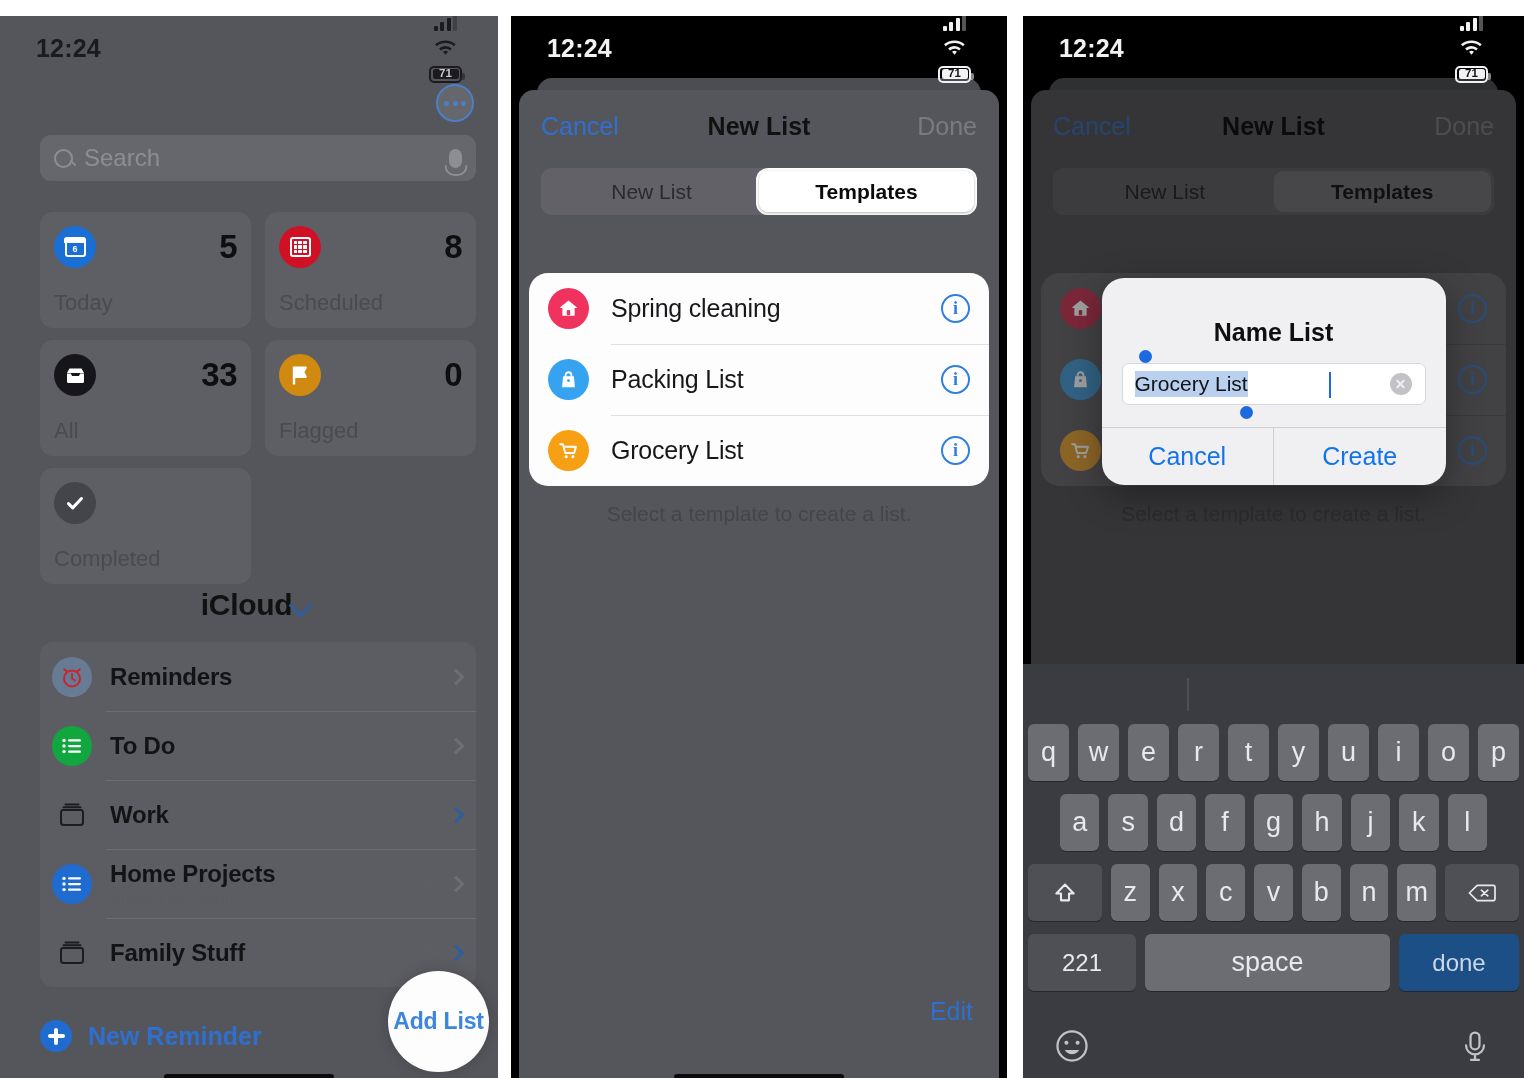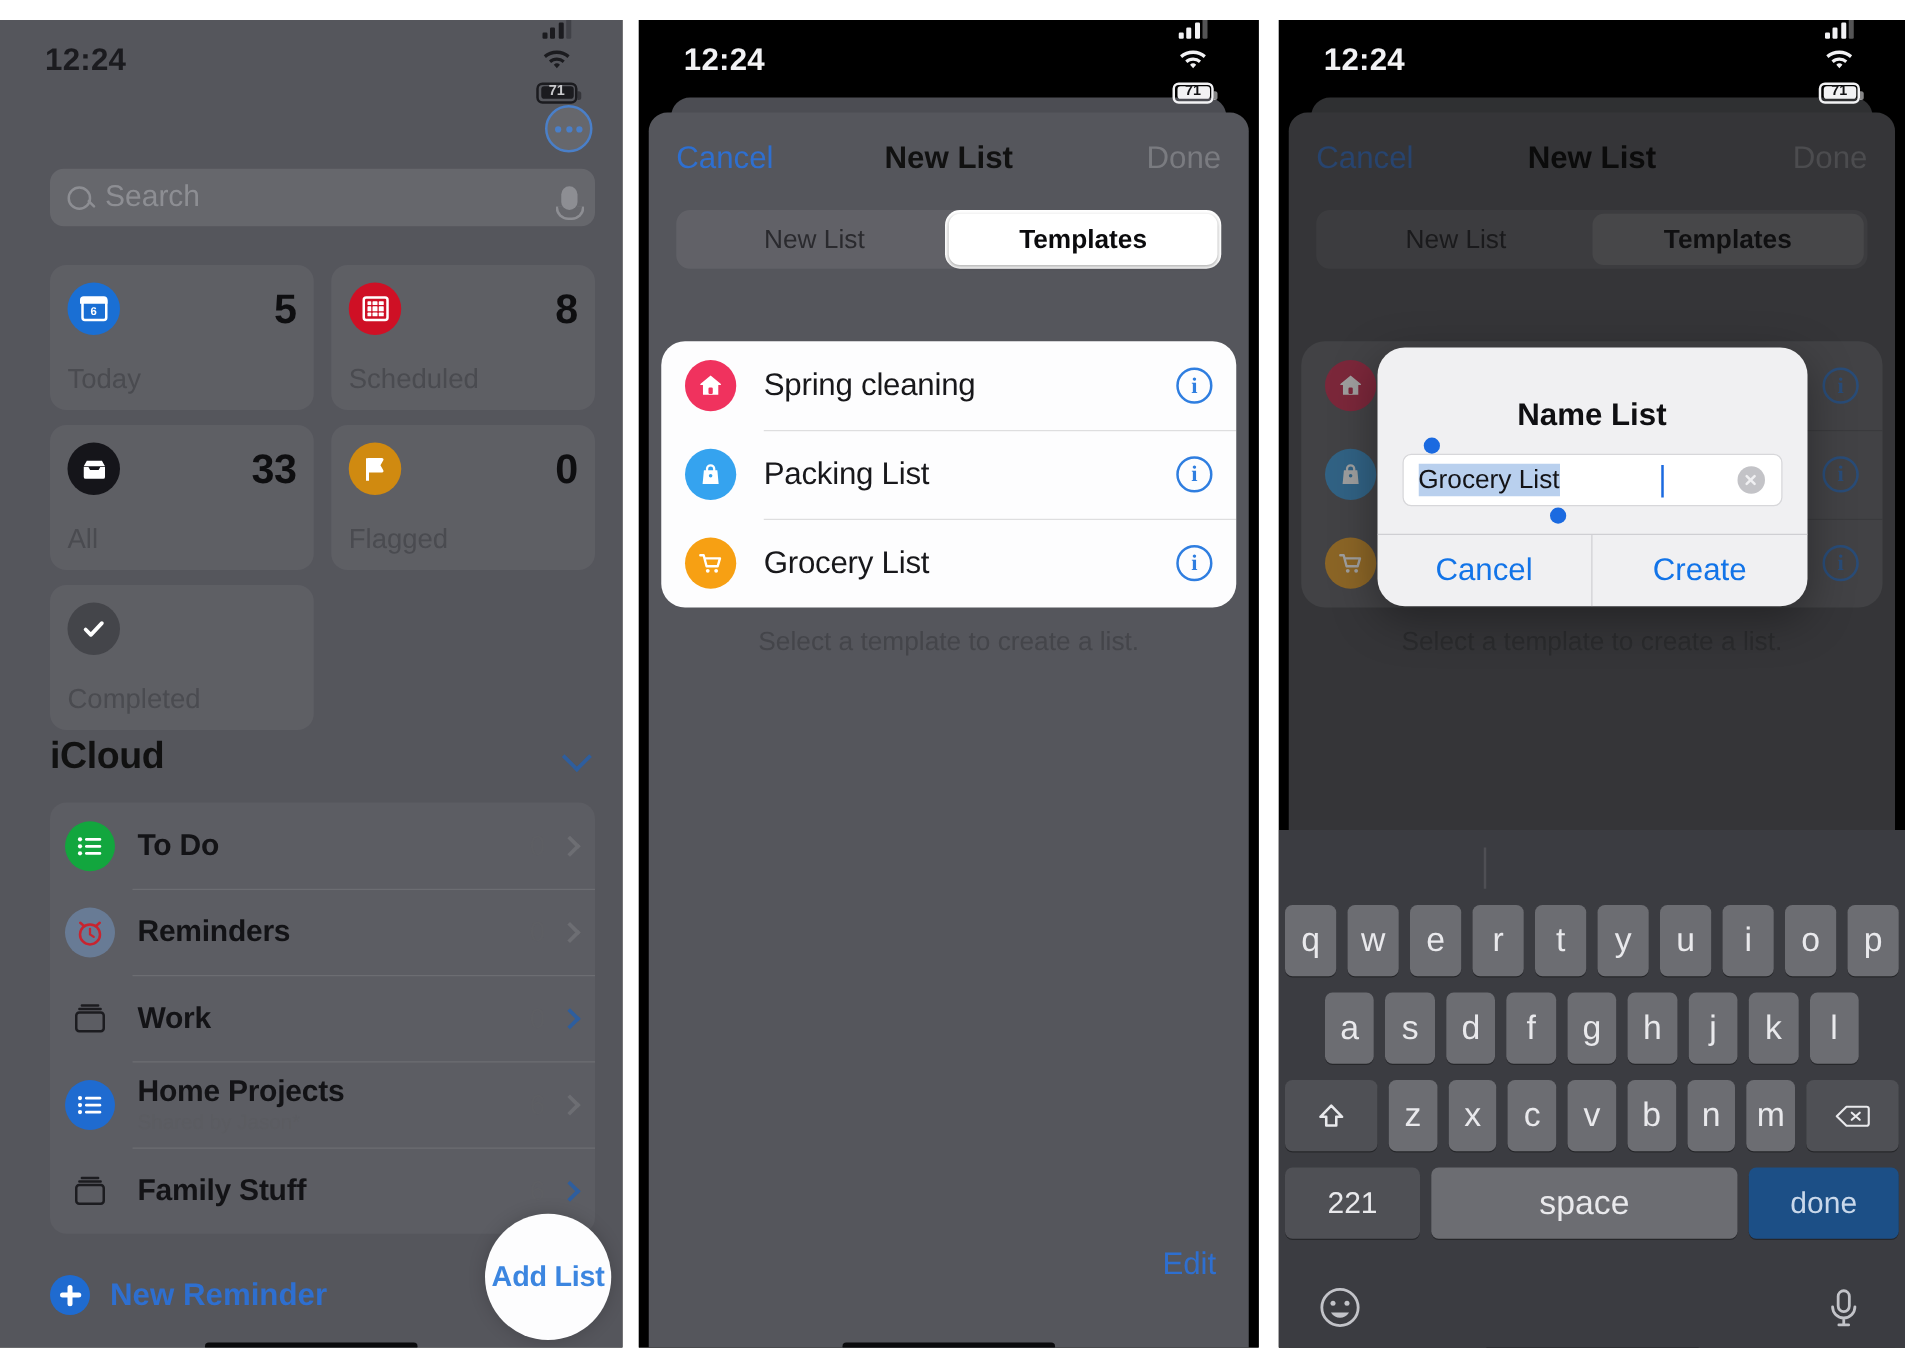--- a/index.html
+++ b/index.html
@@ -99,21 +99,21 @@
                 gap:1px; padding:2px; }
   .glyph-sched i{ background:#fff; border-radius:.5px; }
   .glyph-all{ width:23px; height:17px; position:relative; }
   .glyph-all svg{ display:block; }
   .glyph-flag{ width:20px; height:21px; position:relative; }
   .glyph-flag svg{ display:block; }
   .glyph-check{ width:24px; height:24px; position:relative; }
   .glyph-check svg{ display:block; }
 
   .section-hdr{ position:absolute; left:22px; right:22px; top:572px;
-                display:flex; align-items:center; justify-content:space-between; }
+                display:flex; align-items:center; justify-content:center; }
   .section-hdr .title{ font-size:30px; font-weight:700; color:#111; letter-spacing:-.3px; }
   .chev-down{ width:17px; height:17px; border-right:3.4px solid #2e5e9e; border-bottom:3.4px solid #2e5e9e;
               transform:rotate(45deg); margin-right:6px; }
 
   .listgroup{ position:absolute; left:22px; right:22px; top:626px;
               background:rgba(255,255,255,.045); border-radius:13px; overflow:hidden; }
   .listrow{ display:flex; align-items:center; height:69px; padding:0 14px 0 12px; position:relative; }
   .listrow + .listrow::before{ content:""; position:absolute; top:0; left:66px; right:0; height:1px;
                                background:rgba(255,255,255,.10); }
   .lr-ico{ width:40px; height:40px; border-radius:50%; display:flex; align-items:center;
@@ -363,51 +363,51 @@
         </div>
 
         <div class="section-hdr">
           <div class="title">iCloud</div>
           <div class="chev-down"></div>
         </div>
 
         <div class="listgroup">
 
           <div class="listrow">
+            <div class="lr-ico" style="background:rgba(120,160,210,.45)">
+              <svg class="g-alarm" viewBox="0 0 26 26" width="26" height="26">
+                <circle cx="13" cy="14.5" r="8" fill="none" stroke="#c8242f" stroke-width="2"></circle>
+                <path d="M5.2 5.2L8 7.6M20.8 5.2L18 7.6" stroke="#c8242f" stroke-width="2" stroke-linecap="round"></path>
+                <path d="M13 10v4.5l3 2" stroke="#c8242f" stroke-width="1.8" fill="none" stroke-linecap="round"></path>
+              </svg>
+            </div>
+            <div class="lr-txtwrap">
+              <div class="lr-name">Reminders</div>
+            </div>
+            <div class="lr-count">0</div>
+            <div class="chev-r"></div>
+          </div>
+
+          <div class="listrow">
             <div class="lr-ico" style="background:#12a63e">
               <div class="g-lines">
                   <svg viewBox="0 0 21 16" width="21" height="16">
                     <g fill="#fff">
                       <circle cx="2" cy="2.4" r="1.7"></circle>
                       <rect x="6" y="1.3" width="13" height="2.3" rx="1.1"></rect>
                       <circle cx="2" cy="8" r="1.7"></circle>
                       <rect x="6" y="6.9" width="13" height="2.3" rx="1.1"></rect>
                       <circle cx="2" cy="13.6" r="1.7"></circle>
                       <rect x="6" y="12.5" width="13" height="2.3" rx="1.1"></rect>
                     </g>
                   </svg>
                 </div>
             </div>
             <div class="lr-txtwrap">
               <div class="lr-name">To Do</div>
-            </div>
-            <div class="lr-count">0</div>
-            <div class="chev-r"></div>
-          </div>
-
-          <div class="listrow">
-            <div class="lr-ico" style="background:rgba(120,160,210,.45)">
-              <svg class="g-alarm" viewBox="0 0 26 26" width="26" height="26">
-                <circle cx="13" cy="14.5" r="8" fill="none" stroke="#c8242f" stroke-width="2"></circle>
-                <path d="M5.2 5.2L8 7.6M20.8 5.2L18 7.6" stroke="#c8242f" stroke-width="2" stroke-linecap="round"></path>
-                <path d="M13 10v4.5l3 2" stroke="#c8242f" stroke-width="1.8" fill="none" stroke-linecap="round"></path>
-              </svg>
-            </div>
-            <div class="lr-txtwrap">
-              <div class="lr-name">Reminders</div>
             </div>
             <div class="lr-count">0</div>
             <div class="chev-r"></div>
           </div>
 
           <div class="listrow">
             <div class="lr-ico plain">
               <svg class="g-folder" viewBox="0 0 28 27" width="28" height="27">
                 <rect x="3" y="9" width="22" height="15" rx="2.4" fill="none" stroke="#1c1c20" stroke-width="2"></rect>
                 <path d="M5.5 6.2h17M7.5 3.4h13" stroke="#1c1c20" stroke-width="2" stroke-linecap="round"></path>

